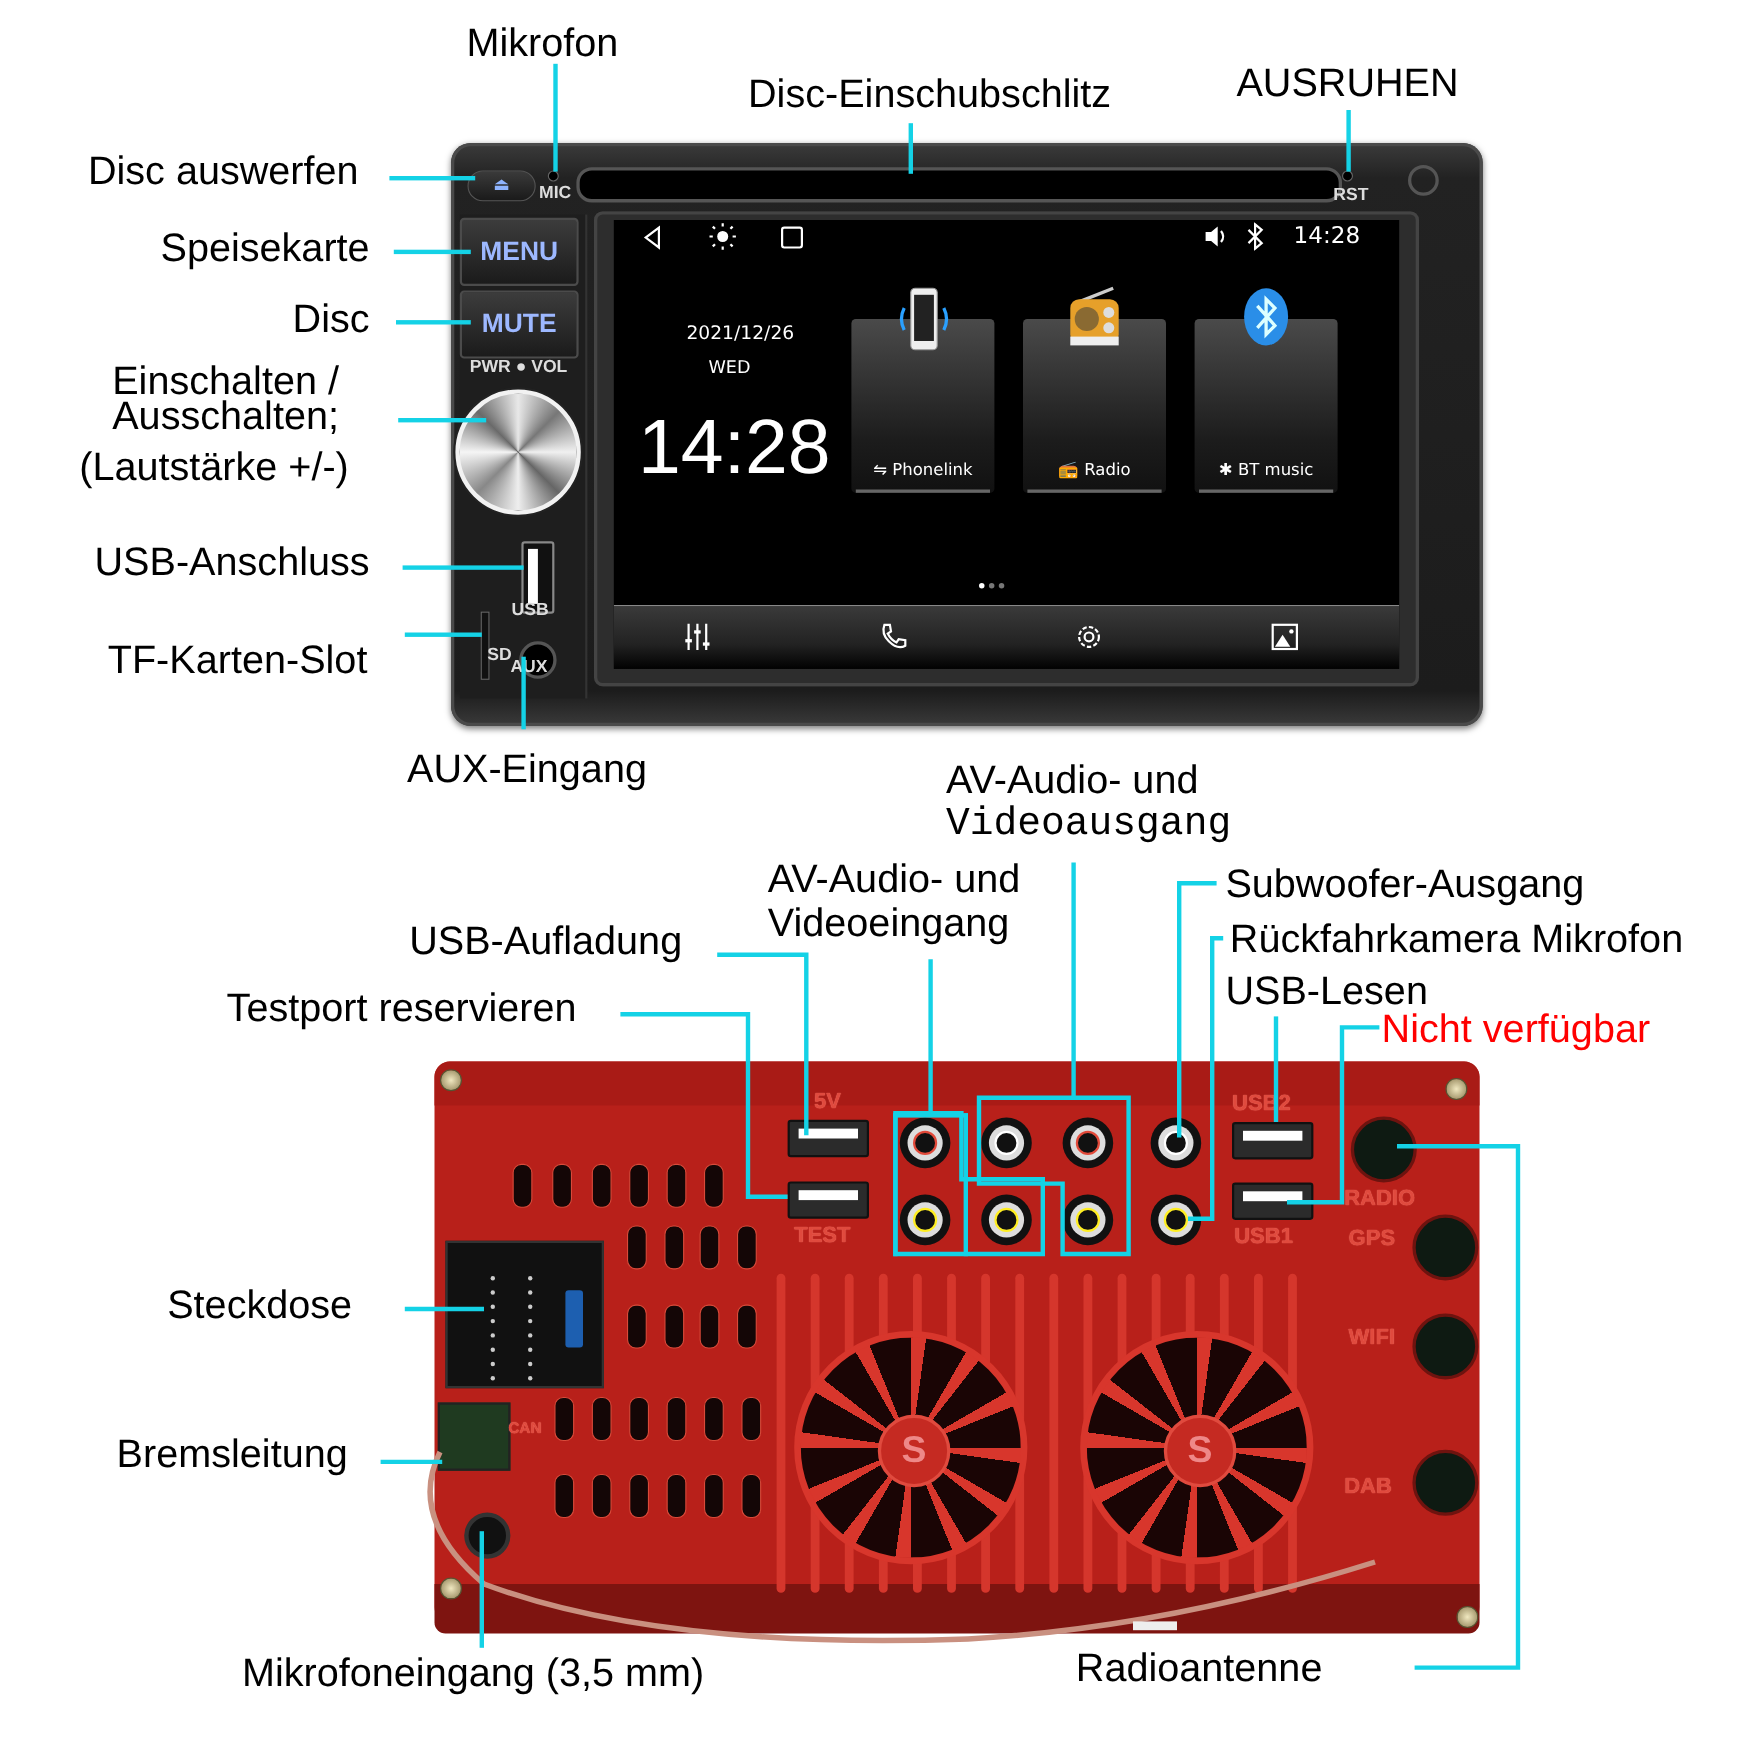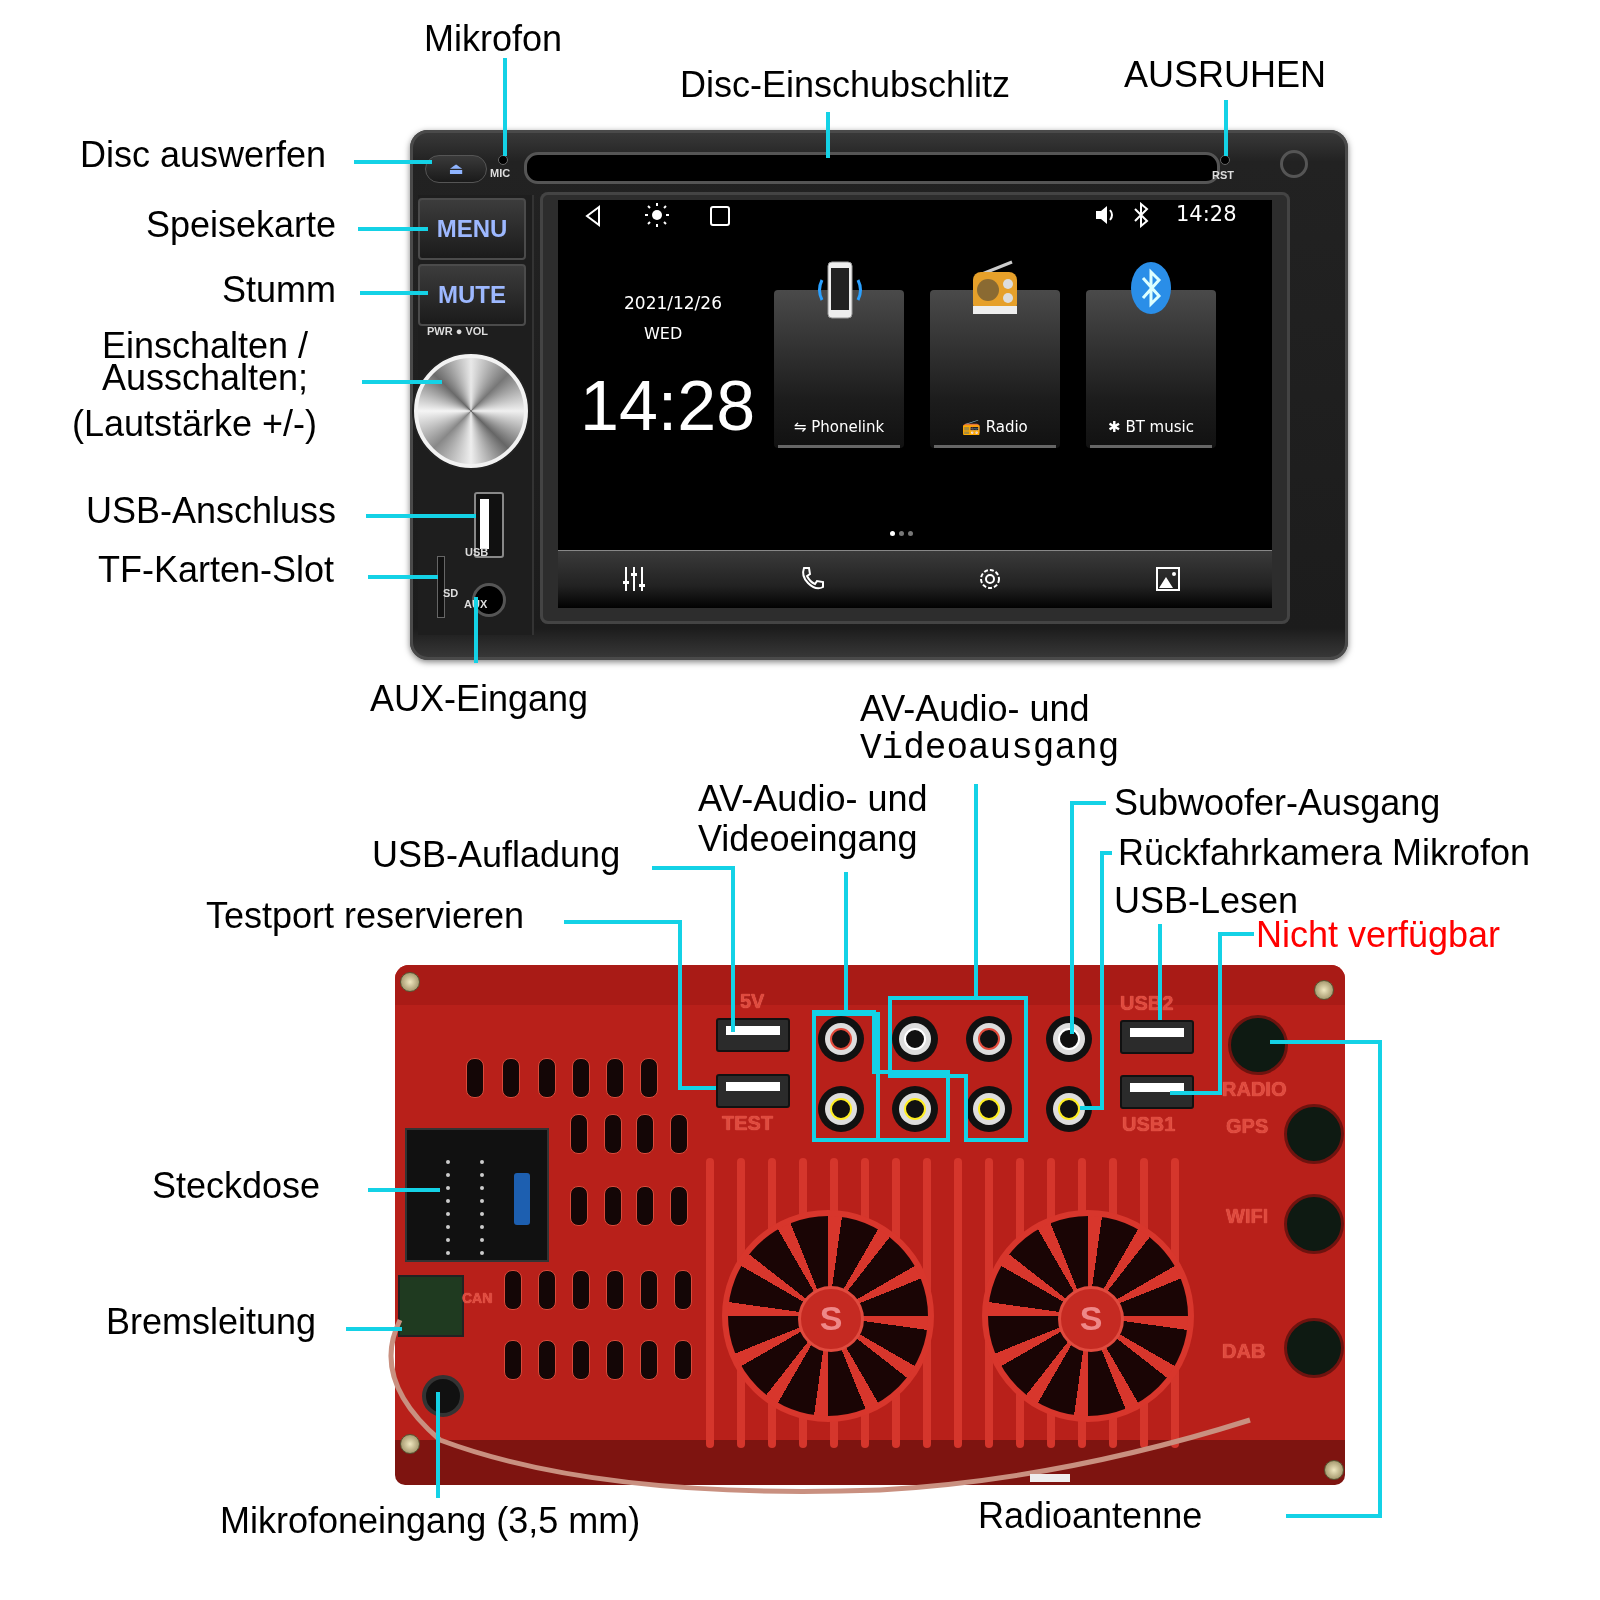--- a/index.html
+++ b/index.html
@@ -8,21 +8,21 @@
   .lbl { position:absolute; color:#000; font-size:36px; line-height:38px; white-space:nowrap; font-family:"Liberation Sans", sans-serif; }
   .lbl.r { text-align:right; }
   .lbl.red { color:#ff0000; }
   .cy { position:absolute; background:#14d2e6; }
 
   
   .unit { position:absolute; left:410px; top:130px; width:938px; height:530px; background:linear-gradient(#3b3b3b,#222 6%,#1c1c1c 94%,#3a3a3a); border-radius:18px; box-shadow:0 0 0 3px #4a4a4a inset, 0 2px 6px rgba(0,0,0,.5); }
   .leftpanel { position:absolute; left:418px; top:195px; width:114px; height:440px; background:#1e1e1e; border-right:2px solid #333; }
   .btn-eject { position:absolute; left:425px; top:155px; width:60px; height:26px; border-radius:14px; background:linear-gradient(#3a3a3a,#1a1a1a); border:1px solid #555; color:#8fb4ff; font-size:16px; text-align:center; line-height:26px; }
   .hwbtn { position:absolute; left:418px; width:104px; height:58px; background:linear-gradient(#3c3c3c,#1b1b1b); border:2px solid #4b4b4b; border-radius:4px; color:#9db8ff; font-size:24px; font-weight:bold; text-align:center; line-height:58px; font-family:"Liberation Sans", sans-serif; }
-  .tiny { position:absolute; color:#ddd; font-size:11px; font-weight:bold; font-family:"Liberation Sans", sans-serif; }
+  .tiny { position:absolute; color:#ddd; font-size:16px; font-weight:bold; font-family:"Liberation Sans", sans-serif; }
   .knob { position:absolute; left:414px; top:354px; width:106px; height:106px; border-radius:50%; background:conic-gradient(#e8e8e8,#777,#f0f0f0,#666,#eee,#888,#f5f5f5,#6a6a6a,#e8e8e8); border:4px solid #f2f2f2; box-shadow:0 0 0 2px #222; }
   .usb-port { position:absolute; left:474px; top:492px; width:26px; height:62px; border:2px solid #888; border-radius:3px; background:#111; }
   .usb-port i { position:absolute; left:4px; top:5px; width:9px; height:50px; background:#fff; }
   .sd-slot { position:absolute; left:437px; top:556px; width:6px; height:60px; background:#111; border:1px solid #666; }
   .aux-jack { position:absolute; left:472px; top:583px; width:28px; height:28px; border-radius:50%; background:#000; border:3px solid #555; }
   .disc-slot { position:absolute; left:524px; top:152px; width:690px; height:26px; background:#000; border-radius:14px; border:3px solid #555; }
   .mic-hole, .rst-hole { position:absolute; width:8px; height:8px; border-radius:50%; background:#000; border:1px solid #666; }
   .gear-dec { position:absolute; left:1280px; top:150px; width:22px; height:22px; border-radius:50%; border:3px solid #555; }
 
   
@@ -191,29 +191,29 @@
 <div class="cy" style="left:503px;top:58px;width:4px;height:98px;"></div>
 <div class="lbl" style="left:680px;top:66px;">Disc-Einschubschlitz</div>
 <div class="cy" style="left:826px;top:112px;width:4px;height:46px;"></div>
 <div class="lbl" style="left:1124px;top:56px;">AUSRUHEN</div>
 <div class="cy" style="left:1224px;top:100px;width:4px;height:56px;"></div>
 
 <div class="lbl r" style="right:1274px;top:136px;">Disc auswerfen</div>
 <div class="cy" style="left:354px;top:160px;width:78px;height:4px;"></div>
 <div class="lbl r" style="right:1264px;top:206px;">Speisekarte</div>
 <div class="cy" style="left:358px;top:227px;width:70px;height:4px;"></div>
-<div class="lbl r" style="right:1264px;top:271px;">Stumm</div>
+<div class="lbl r" style="right:1264px;top:271px;">Disc</div>
 <div class="cy" style="left:360px;top:291px;width:68px;height:4px;"></div>
 <div class="lbl" style="left:102px;top:330px;line-height:32px;">Einschalten /</div>
 <div class="lbl" style="left:102px;top:362px;line-height:32px;">Ausschalten;</div>
 <div class="lbl" style="left:72px;top:405px;">(Lautstärke +/-)</div>
 <div class="cy" style="left:362px;top:380px;width:80px;height:4px;"></div>
 <div class="lbl r" style="right:1264px;top:492px;">USB-Anschluss</div>
 <div class="cy" style="left:366px;top:514px;width:110px;height:4px;"></div>
-<div class="lbl r" style="right:1266px;top:551px;text-align:right;">TF-Karten-Slot</div>
+<div class="lbl r" style="right:1266px;top:581px;text-align:right;">TF-Karten-Slot</div>
 <div class="cy" style="left:368px;top:575px;width:70px;height:4px;"></div>
 <div class="cy" style="left:474px;top:597px;width:4px;height:66px;"></div>
 <div class="lbl" style="left:370px;top:680px;">AUX-Eingang</div>
 
 <div class="rear"></div>
 <div class="rear-top"></div>
 <div class="rear-bot"></div>
 <div class="screw" style="left:400px;top:972px;"></div>
 <div class="screw" style="left:1314px;top:980px;"></div>
 <div class="screw" style="left:400px;top:1434px;"></div>

